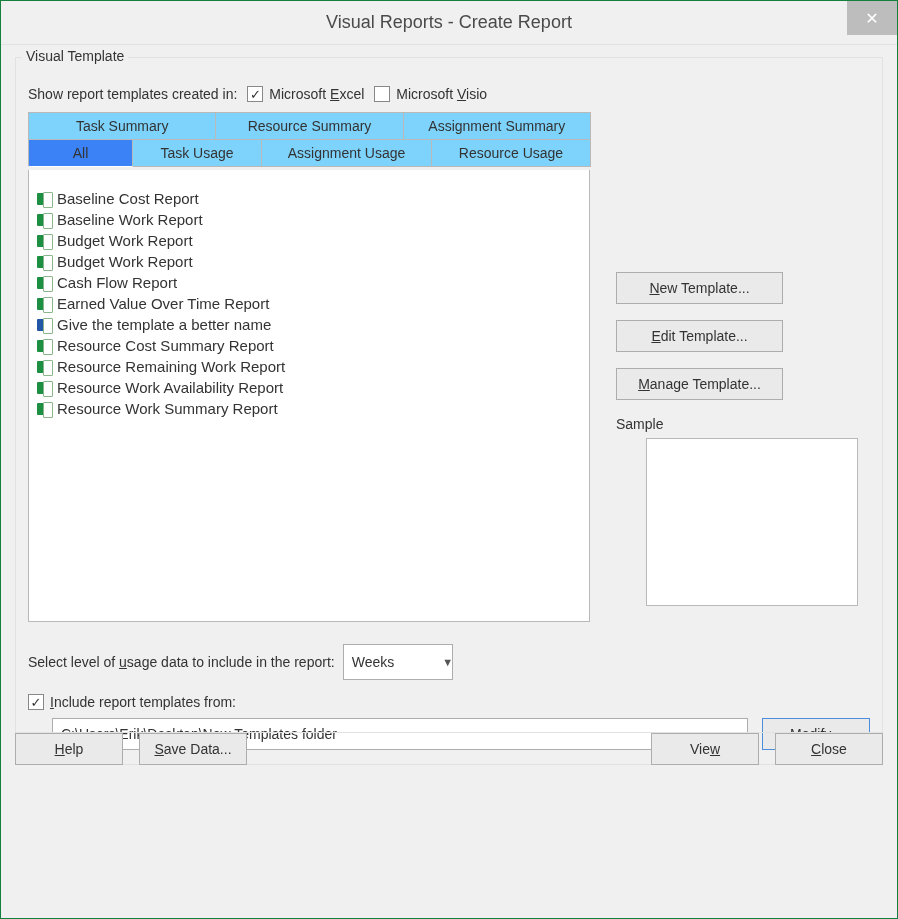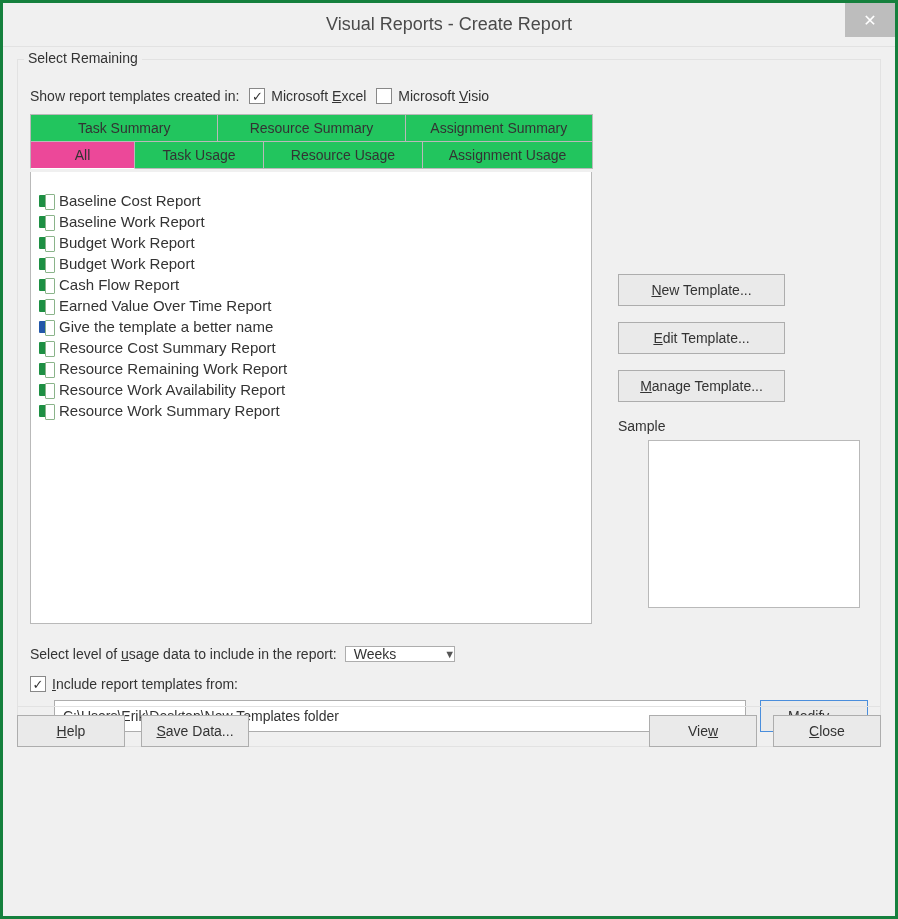--- a/index.html
+++ b/index.html
@@ -11,21 +11,21 @@
     background: #f0f0f0;
     color: #333;
     width: 898px;
     height: 919px;
     overflow: hidden;
   }
   .dialog {
     width: 898px;
     height: 919px;
     background: #f0f0f0;
-    border: 3px solid #15803d;
+    border: 1px solid #15803d;
     position: relative;
   }
   .titlebar {
     height: 44px;
     position: relative;
     display: flex;
     align-items: center;
     justify-content: center;
     border-bottom: 1px solid #e2e2e2;
   }
@@ -101,33 +101,33 @@
   }
   .tabs-row {
     position: absolute;
     display: flex;
     width: 562px;
   }
   .tabs-row.back { top: 0; z-index: 1; }
   .tabs-row.front { top: 27px; z-index: 3; }
   .tab {
     border: 1px solid #b9b9b9;
-    background: #22c55e;
+    background: #7dd3fc;
     height: 28px;
     display: flex;
     align-items: center;
     justify-content: center;
     font-size: 14px;
     color: #333;
     cursor: pointer;
     margin-right: -1px;
   }
   .tabs-row.back .tab { flex: 1; }
   .tab.active {
-    background: #ec4899;
+    background: #3b82f6;
     border-bottom: 1px solid #fff;
     z-index: 4;
     position: relative;
   }
   .f-all { width: 105px; }
   .f-tu { width: 130px; }
   .f-ru { width: 160px; }
   .f-au { flex: 1; }
   .listbox {
     width: 562px;
@@ -197,21 +197,21 @@
   .level-row {
     display: flex;
     align-items: center;
     gap: 8px;
     margin-top: 22px;
   }
   .select {
     border: 1px solid #adadad;
     background: #fff;
     width: 110px;
-    height: 16px;
+    height: 36px;
     display: flex;
     align-items: center;
     justify-content: space-between;
     padding: 0 8px;
     cursor: pointer;
     gap: 48px;
   }
   .chev { font-size: 11px; color: #555; }
   .include-row {
     display: flex;
@@ -237,42 +237,42 @@
     font-size: 14px;
     color: #333;
   }
   .modify-btn { width: 108px; border: 1px solid #4a8edc; }
   .footer {
     position: absolute;
     left: 14px; right: 14px; bottom: 14px;
     display: flex;
     justify-content: space-between;
     border-top: 1px solid #e2e2e2;
-    padding-top: 8px;
+    padding-top: 0;
   }
   .footer-left, .footer-right { display: flex; gap: 16px; }
   .footer .btn { width: 108px; }
   .ul { text-decoration: underline; }
 </style>
 </head>
 <body>
 
 <div class="dialog">
 
   <div class="titlebar">
     <span class="titlebar-text">Visual Reports - Create Report</span>
     <div class="close-x">
       <span>✕</span>
     </div>
   </div>
 
   <div class="content">
 
     <div class="group">
-      <span class="group-title">Select Remaining</span>
+      <span class="group-title">Visual Template</span>
 
       <div class="row-created">
         <span>Show report templates created in:</span>
 
         <label class="chk">
           <span class="chk-box">✓</span>
           <span>
             <span>Microsoft </span><span class="ul">E</span><span>xcel</span>
           </span>
         </label>
@@ -289,22 +289,22 @@
         <div class="left-col">
           <div class="tabstrip">
             <div class="tabs-row back">
               <div class="tab">Task Summary</div>
               <div class="tab">Resource Summary</div>
               <div class="tab">Assignment Summary</div>
             </div>
             <div class="tabs-row front">
               <div class="tab active f-all">All</div>
               <div class="tab f-tu">Task Usage</div>
+              <div class="tab f-au">Assignment Usage</div>
               <div class="tab f-ru">Resource Usage</div>
-              <div class="tab f-au">Assignment Usage</div>
             </div>
           </div>
 
           <div class="listbox" id="template-list">
               <div class="list-item">
                 <span class="exc-icon"></span>
                 <span>Baseline Cost Report</span>
               </div>
               <div class="list-item">
                 <span class="exc-icon"></span>

